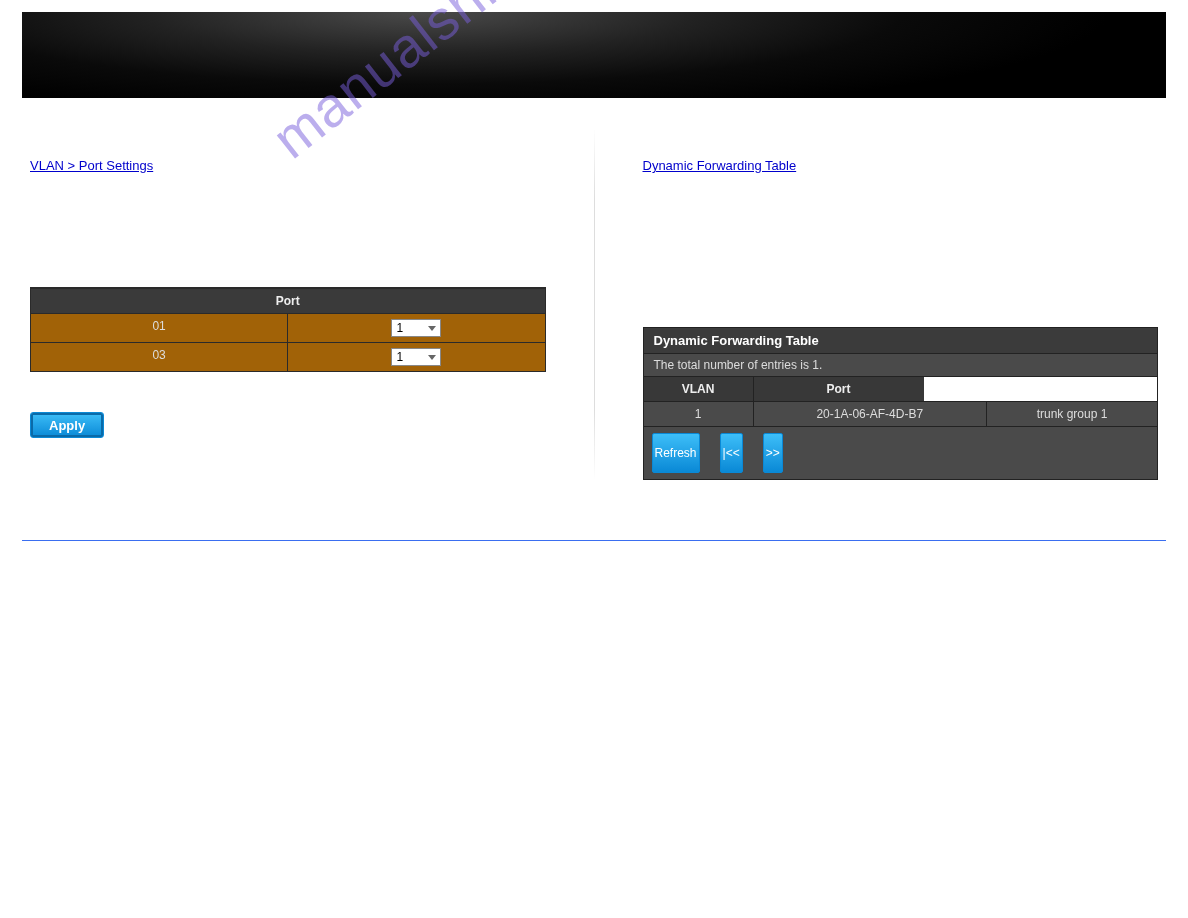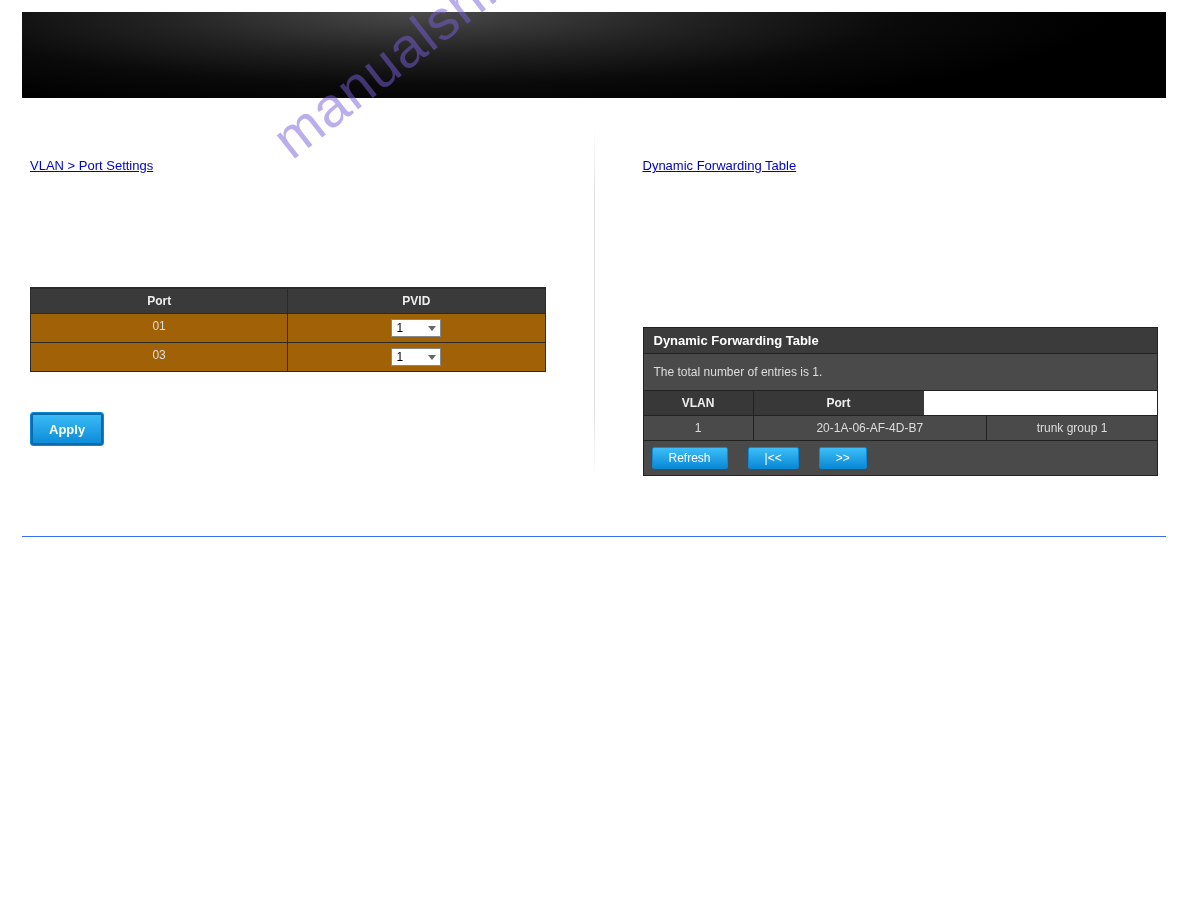--- a/index.html
+++ b/index.html
@@ -79,54 +79,54 @@
     padding:0 4px;
     justify-content: space-between;
     font-size:12px;
   }
   .sb-select .caret {
     width:0;height:0;border-left:4px solid transparent;border-right:4px solid transparent;border-top:5px solid #666;
   }
 
   .btn {
     display:inline-flex; align-items:center; justify-content:center;
-    height:34px;
+    height:26px;
     background: linear-gradient(#3dbef8, #0a89d6);
     color:#fff;
     font-weight:bold;
     font-size:13px;
     border:1px solid #0a89d6;
     border-radius:3px;
     padding:0 18px;
     box-shadow:0 0 0 2px #0a6aa8 inset;
     cursor:pointer;
   }
   .btn-wrap { padding:40px 8px 8px 8px;}
   .btn-small {
-    height:22px; font-weight:normal; padding:0 16px; font-size:12px;
+    height:40px; font-weight:normal; padding:0 2px; font-size:12px;
     box-shadow:none;
     border-radius:2px;
   }
 
   
   .dft-box {
     margin: 0 8px;
     border:1px solid #222;
   }
   .dft-head {
     background:#3b3b3b;
     color:#fff;
     font-weight:bold;
     padding:5px 10px;
     font-size:13px;
   }
   .dft-info {
     background:#4a4a4a;
     color:#ddd;
-    padding:11px 10px;
+    padding:4px 10px;
     font-size:12px;
     border-top:1px solid #222;
   }
   .dft-row {
     display:flex;
     border-top:1px solid #222;
     align-items:flex-end;
   }
   .dft-row.th .dft-cell { background:#383838; font-weight:bold; color:#eee;}
   .dft-cell {
@@ -187,21 +187,20 @@
   <div class="column">
     <div class="title-row">
       <a class="section-title-link">VLAN &gt; Port Settings</a>
     </div>
 
     <div class="spacer-before-table-left"></div>
 
     <div class="settings-box">
       <div class="sb-row sb-hrow">
         <div class="sb-cell">Port</div>
-        <div class="sb-cell">PVID</div>
       </div>
       <div class="sb-row">
         <div class="sb-cell">01</div>
         <div class="sb-cell">
           <span class="sb-select">
             <span>1</span>
             <span class="caret"></span>
           </span>
         </div>
       </div>

